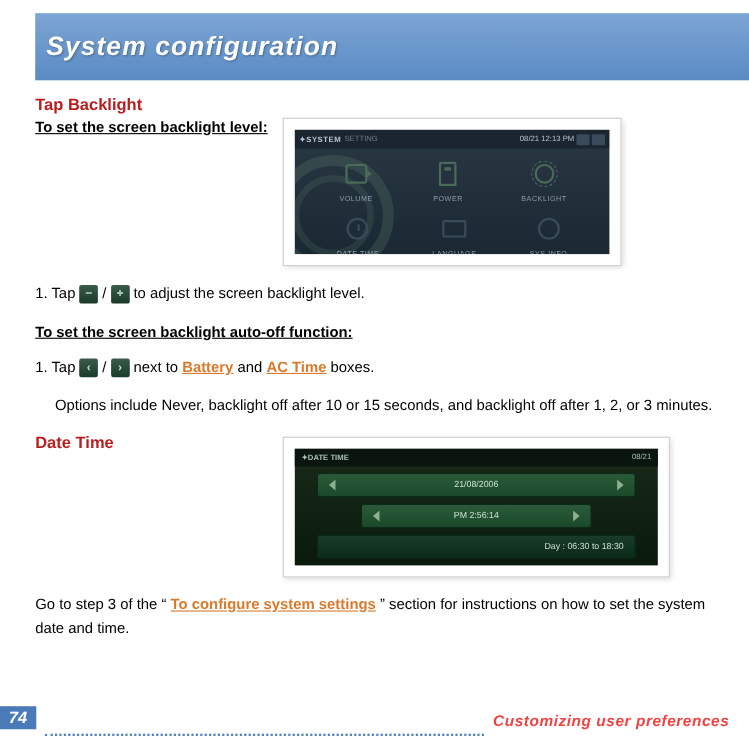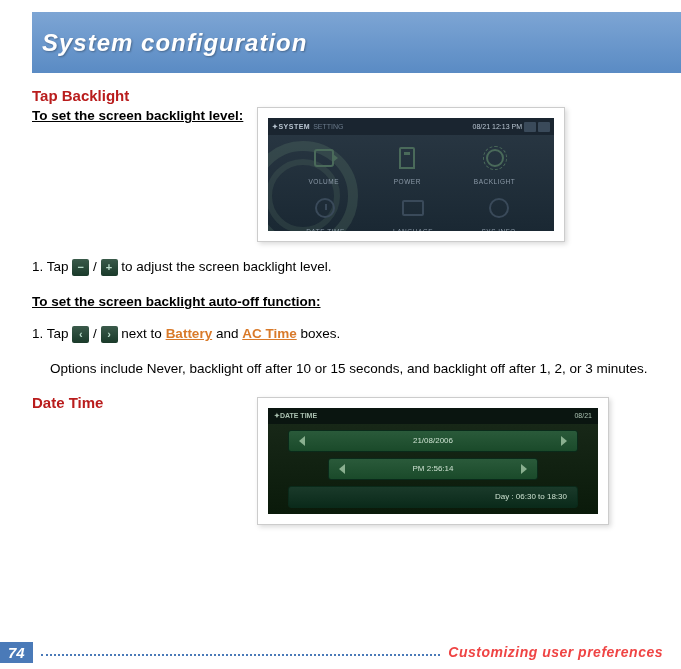--- a/index.html
+++ b/index.html
@@ -113,21 +113,21 @@
     border-radius: 3px; border: 1px solid #0a2a1a;
     display: flex; align-items: center; padding: 0 10px;
     font-size: 8px; color: #cce0d0;
   }
   .panel2 .row-field .arrow-l { width:0;height:0;border-right:6px solid #8ab090;border-top:5px solid transparent;border-bottom:5px solid transparent; margin-right: auto;}
   .panel2 .row-field .arrow-r { width:0;height:0;border-left:6px solid #8ab090;border-top:5px solid transparent;border-bottom:5px solid transparent; margin-left: auto;}
   .panel2 .row-field.dark { background: linear-gradient(to bottom,#1a3a2a,#0a2a1a); justify-content: flex-end;}
   
   .footer {
     position: absolute; bottom: 6px; left: 0; right: 0;
-    display: flex; align-items: center; height: 22px;
+    display: flex; align-items: flex-end; height: 22px;
   }
   .page-num {
     background: #4a7ab8; color: #fff; font-weight: bold; font-style: italic;
     padding: 2px 8px; font-size: 15px;
     font-family: "Arial Black", Arial, sans-serif;
   }
   .dots { flex: 1; border-bottom: 2px dotted #4a7ab8; margin: 0 8px -6px 8px; }
   .footer-text {
     color: #ef4444; font-weight: bold; font-style: italic;
     font-size: 14px; padding-right: 18px;
@@ -244,20 +244,25 @@
         <span class="arrow-l"></span>
         <span>PM 2:56:14</span>
         <span class="arrow-r"></span>
       </div>
       <div class="row-field dark">
         <span>Day : 06:30 to 18:30</span>
       </div>
     </div>
   </div>
 
+  <div class="instruction-line" style="margin-top:14px;">
+    <span>Go to step 3 of the “</span>
+    <a class="link-orange">To configure system settings</a>
+    <span>” section for instructions on how to set the system date and time.</span>
+  </div>
 
 </div>
 
 <div class="footer">
   <span class="page-num">74</span>
   <span class="dots"></span>
   <span class="footer-text">Customizing user preferences</span>
 </div>
 
 </body></html>

